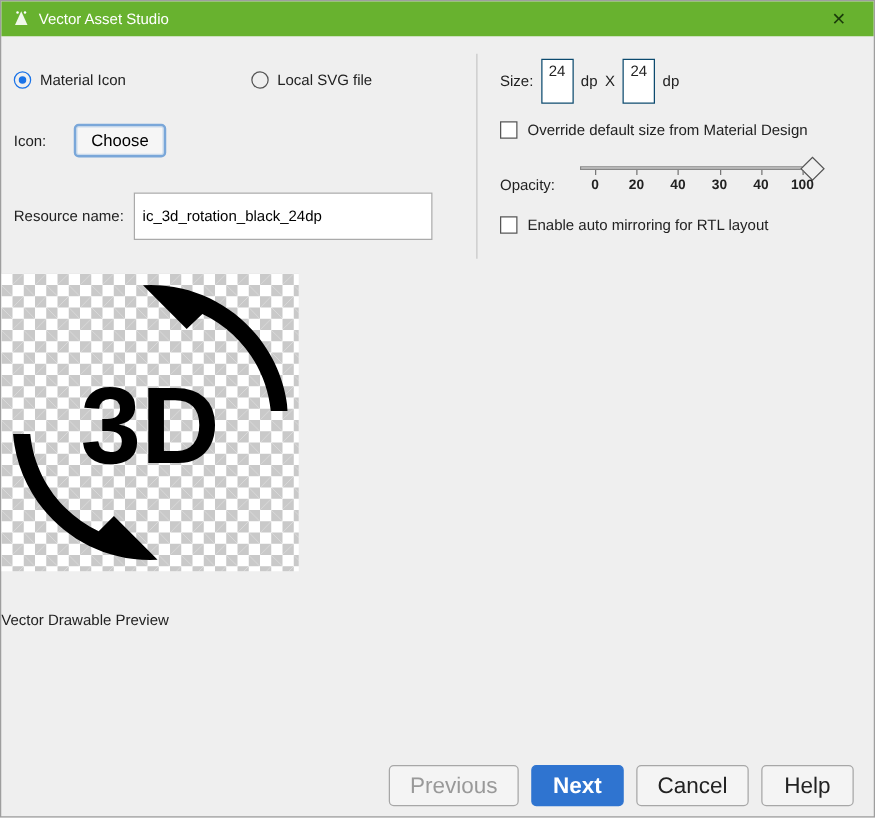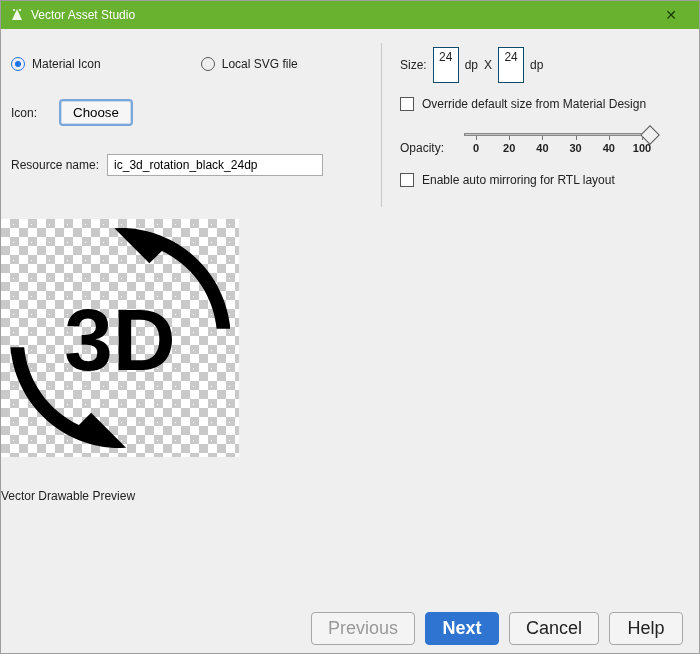--- a/index.html
+++ b/index.html
@@ -83,24 +83,24 @@
     padding: 4px 12px;
     margin-left: 8px;
     box-shadow: 0 0 0 1px rgba(120,170,220,0.35) inset;
     cursor: pointer;
   }
 
   
   .res-row { display: flex; align-items: center; }
   .res-row .lbl2 { margin-right: 8px; }
   .res-input {
-    width: 216px;
+    width: 239px;
     border: 1px solid #aaa;
     height: 22px;
-    padding: 2px 6px;
+    padding: 18px 6px;
     background: #fff;
     font-family: inherit;
     font-size: 12px;
   }
 
   
   .size-row { display: flex; align-items: center; gap: 6px; margin-bottom: 14px; }
   .size-box {
     width: 26px; height: 36px; border: 1px solid #0c4a6e; background: #fff;
     text-align: center; line-height: 18px; font-size: 12px;

